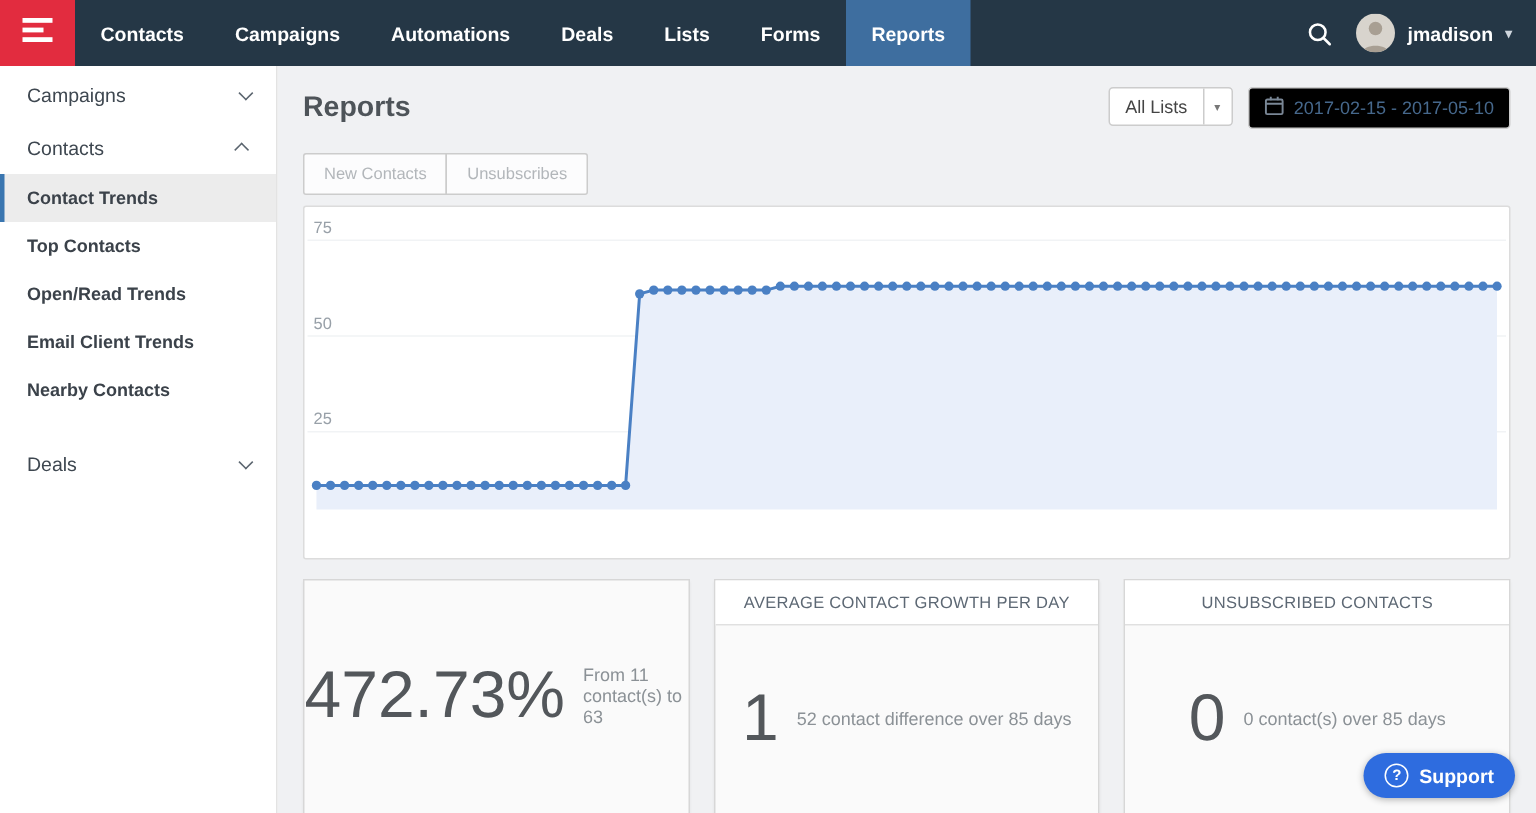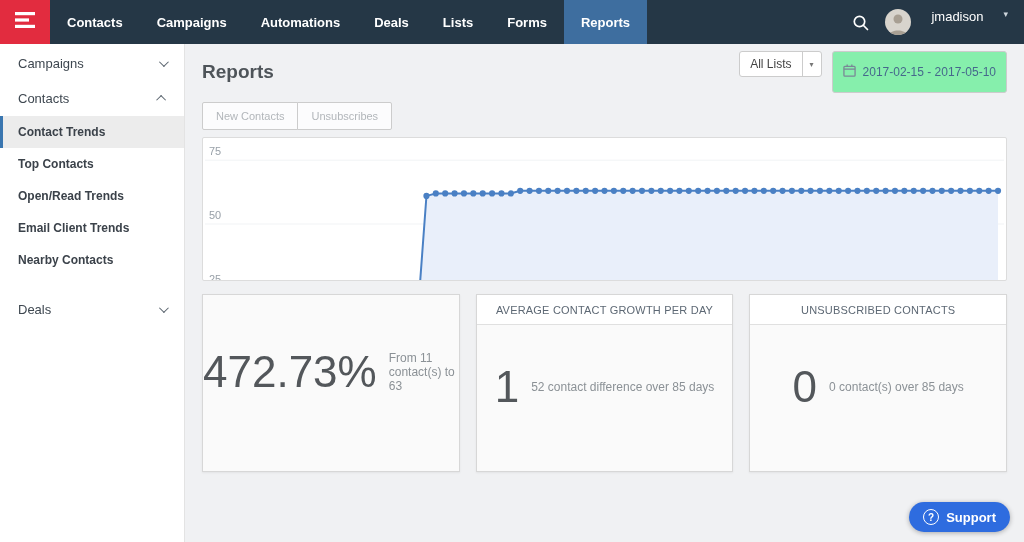--- a/index.html
+++ b/index.html
@@ -7,21 +7,21 @@
   body { font-family:"Liberation Sans", sans-serif; background:#f0f1f3; position:relative; }
 
   
   .navbar { height:44px; background:#253746; display:flex; align-items:stretch; color:#fff; }
   .logo { width:50px; background:#e22c3f; display:flex; align-items:center; justify-content:center; cursor:pointer; }
   .nav-items { display:flex; }
   .nav-item { display:flex; align-items:center; padding:0 17px; font-size:13px; font-weight:bold; cursor:pointer; white-space:nowrap; }
   .nav-item.active { background:#3e6e9f; }
   .nav-right { margin-left:auto; display:flex; align-items:center; gap:16px; padding-right:16px; }
   .search { display:flex; align-items:center; cursor:pointer; }
-  .user { display:flex; gap:20px; font-size:13px; font-weight:normal; cursor:pointer; }
+  .user { display:flex; align-items:center; gap:8px; font-size:13px; font-weight:bold; cursor:pointer; }
   .avatar { width:26px; height:26px; border-radius:50%; overflow:hidden; display:block; }
   .caret { font-size:9px; color:#cfd6dd; }
 
   
   .layout { display:flex; height:498px; }
   .sidebar { width:185px; background:#fff; border-right:1px solid #e3e3e3; padding-top:2px; }
   .sb-section { display:flex; align-items:center; justify-content:space-between; padding:10px 18px; font-size:13px; color:#3e4750; cursor:pointer; }
   .chev { width:7px; height:7px; border-right:1.5px solid #5a646e; border-bottom:1.5px solid #5a646e; display:inline-block; }
   .chev.collapsed { transform:rotate(45deg) translateY(-2px); }
   .chev.expanded { transform:rotate(-135deg) translateY(-2px); }
@@ -30,29 +30,29 @@
   .sb-item.active { background:#ececec; border-left-color:#3a76b0; }
 
   
   .content { flex:1; padding:14px 17px; position:relative; }
   .content-header { display:flex; justify-content:space-between; align-items:center; margin-bottom:16px; height:28px; }
   h1 { font-size:19px; color:#4e5459; font-weight:bold; }
   .header-controls { display:flex; gap:10px; }
   .select { background:#fff; border:1px solid #ccc; border-radius:3px; height:26px; display:flex; align-items:center; font-size:12px; color:#444; cursor:pointer; }
   .select-text { padding:0 10px; }
   .select-caret { border-left:1px solid #ccc; height:100%; display:flex; align-items:center; padding:0 7px; font-size:8px; color:#777; }
-  .daterange { background:#86efac; border:1px solid #ccc; border-radius:3px; height:42px; display:flex; align-items:center; gap:7px; padding:0 10px; font-size:12px; color:#46688c; cursor:pointer; }
+  .daterange { background:#000000; border:1px solid #ccc; border-radius:3px; height:28px; display:flex; align-items:center; gap:7px; padding:0 10px; font-size:12px; color:#46688c; cursor:pointer; }
 
   .tabs { display:flex; margin-bottom:7px; }
   .tab { padding:7px 13px; font-size:11px; border:1px solid #ccc; margin-left:-1px; background:#fcfcfd; color:#b2b6ba; cursor:pointer; white-space:nowrap; }
   .tab:first-child { margin-left:0; border-radius:2px 0 0 2px; }
   .tab:last-child { border-radius:0 2px 2px 0; }
   .tab.active { background:#fff; color:#555; position:relative; z-index:1; }
 
-  .chart-card { background:#fff; border:1px solid #dcdcdc; border-radius:2px; height:144px; overflow:hidden; }
+  .chart-card { background:#fff; border:1px solid #dcdcdc; border-radius:2px; height:236px; overflow:hidden; }
   .chart-card svg { display:block; }
 
   .stats { display:flex; gap:16px; margin-top:13px; }
   .stat-card { flex:1; background:#fafafa; border:1px solid #d7d7d7; box-shadow:0 1px 2px rgba(0,0,0,.06); height:178px; display:flex; flex-direction:column; }
   .stat-head { background:#fff; border-bottom:1px solid #e0e0e0; text-align:center; padding:9px 0 8px; font-size:11px; color:#5d6874; letter-spacing:.2px; }
   .stat-body { flex:1; display:flex; flex-direction:row; align-items:center; justify-content:center; gap:12px; padding-bottom:22px; }
   .stat-value { font-size:44px; color:#53575b; }
   .stat-caption { font-size:12px; color:#8b9196; }
 
   .support-btn { position:absolute; right:14px; bottom:10px; background:#2e6cdf; color:#fff; border-radius:17px; height:30px; display:flex; align-items:center; gap:7px; padding:0 14px; font-size:13px; font-weight:bold; box-shadow:0 1px 5px rgba(0,0,0,.3); cursor:pointer; }

